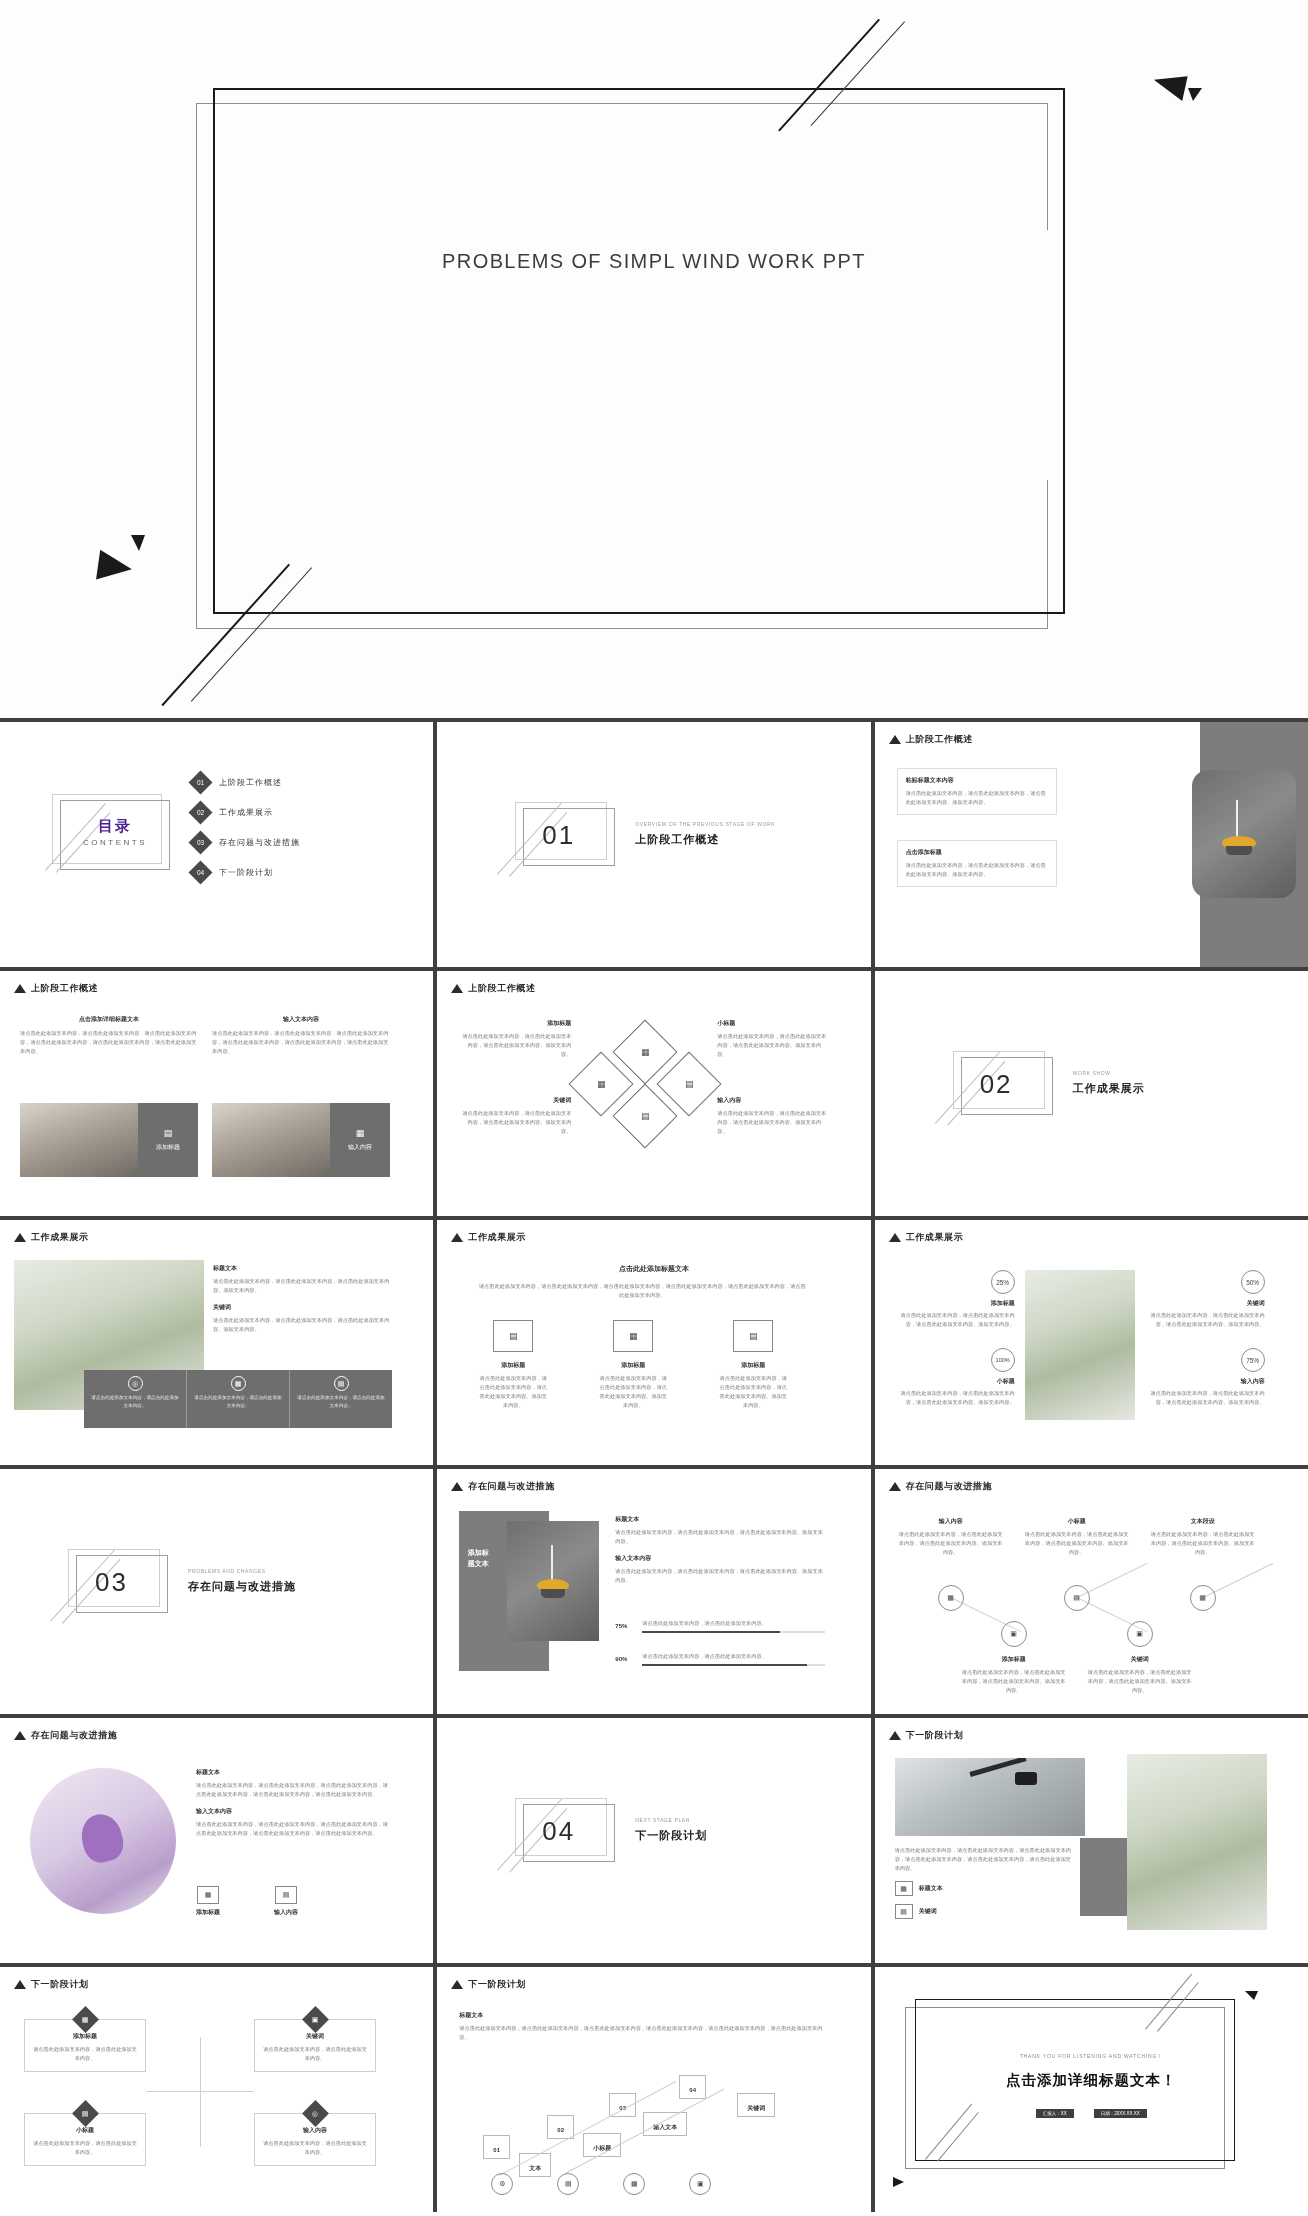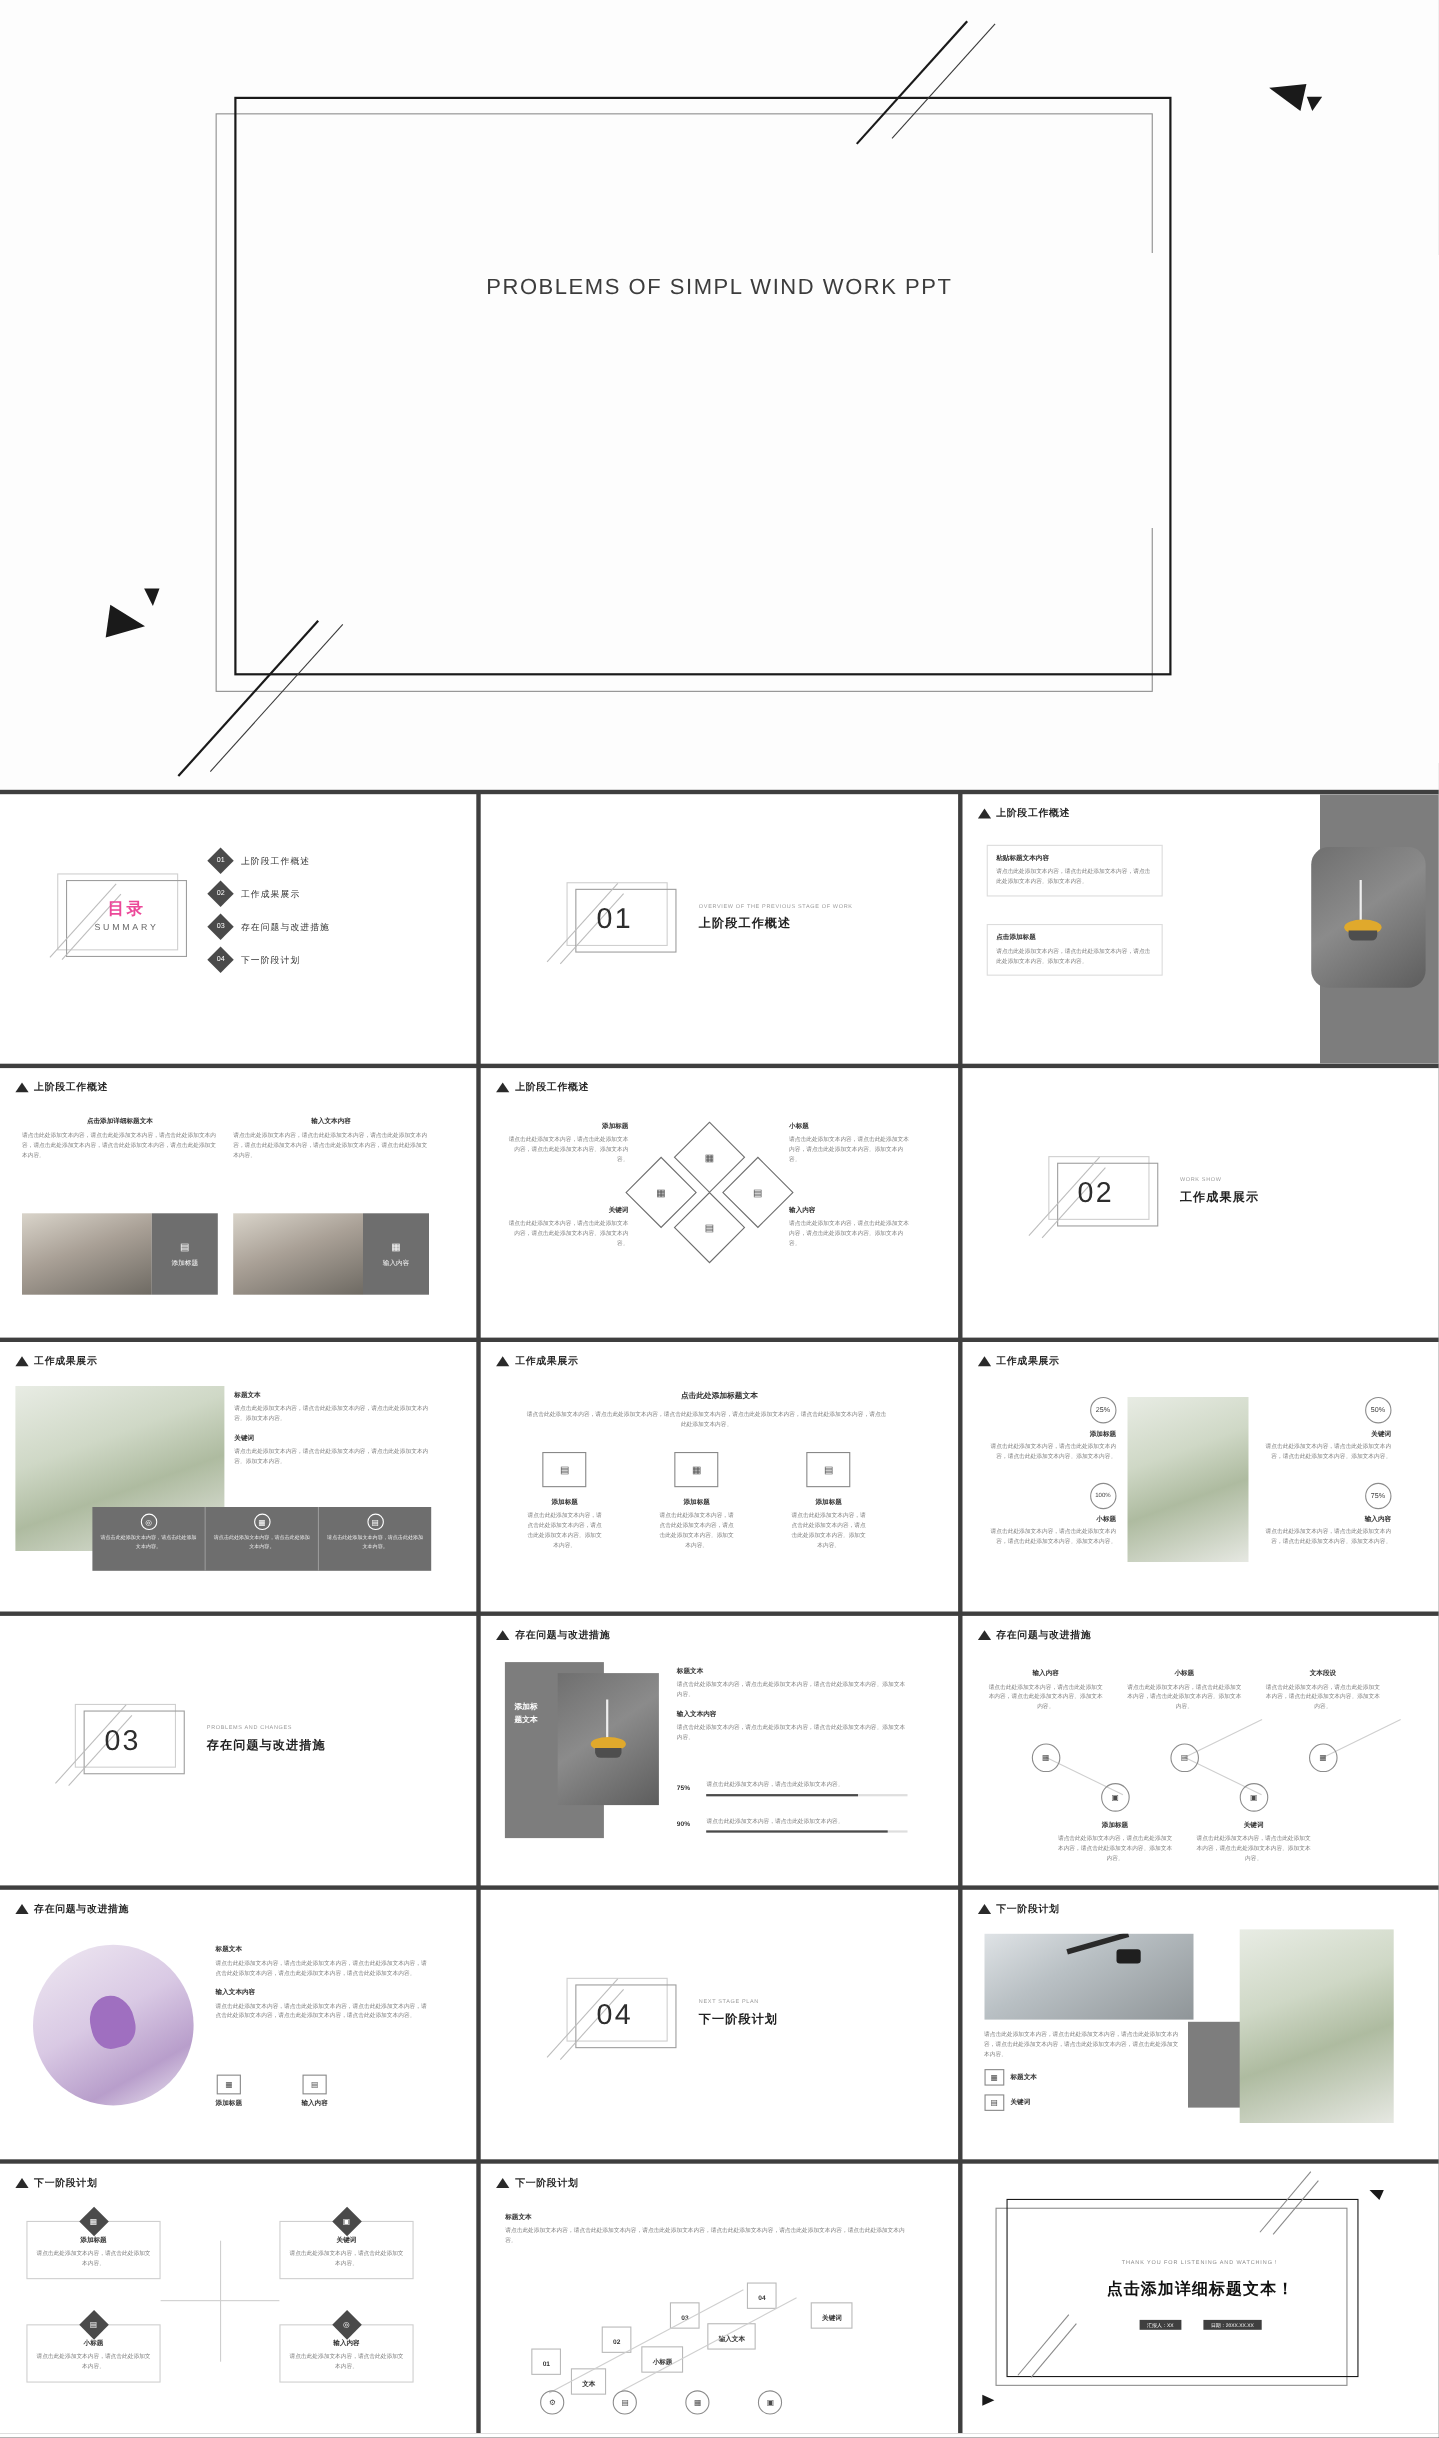--- a/index.html
+++ b/index.html
@@ -155,22 +155,22 @@
 </div>
 
 <div class="grid">
 
   <div class="slide">
     <div class="dbl-frame" style="left:52px;top:72px;width:110px;height:70px;"></div>
     <div class="dbl-frame2" style="left:60px;top:78px;width:110px;height:70px;"></div>
     <div class="slash" style="left:45px;top:148px;width:90px;transform:rotate(-48deg);"></div>
     <div class="slash" style="left:56px;top:150px;width:80px;transform:rotate(-48deg);"></div>
     <div style="position:absolute;left:70px;top:95px;width:90px;text-align:center;">
-      <div style="font-size:15px;color:#ec4899;font-weight:bold;letter-spacing:2px;">目录</div>
-      <div style="font-size:8px;color:#666;letter-spacing:2.5px;margin-top:2px;">SUMMARY</div>
+      <div style="font-size:15px;color:#4c1d95;font-weight:bold;letter-spacing:2px;">目录</div>
+      <div style="font-size:8px;color:#666;letter-spacing:2.5px;margin-top:2px;">CONTENTS</div>
     </div>
 
     <div style="position:absolute;left:192px;top:52px;display:flex;flex-direction:column;gap:13px;">
       <div style="display:flex;align-items:center;gap:10px;">
         <div class="diamond">
             <span>01</span>
           </div>
         <div style="font-size:8px;color:#333;letter-spacing:1px;">上阶段工作概述</div>
       </div>
       <div style="display:flex;align-items:center;gap:10px;">

